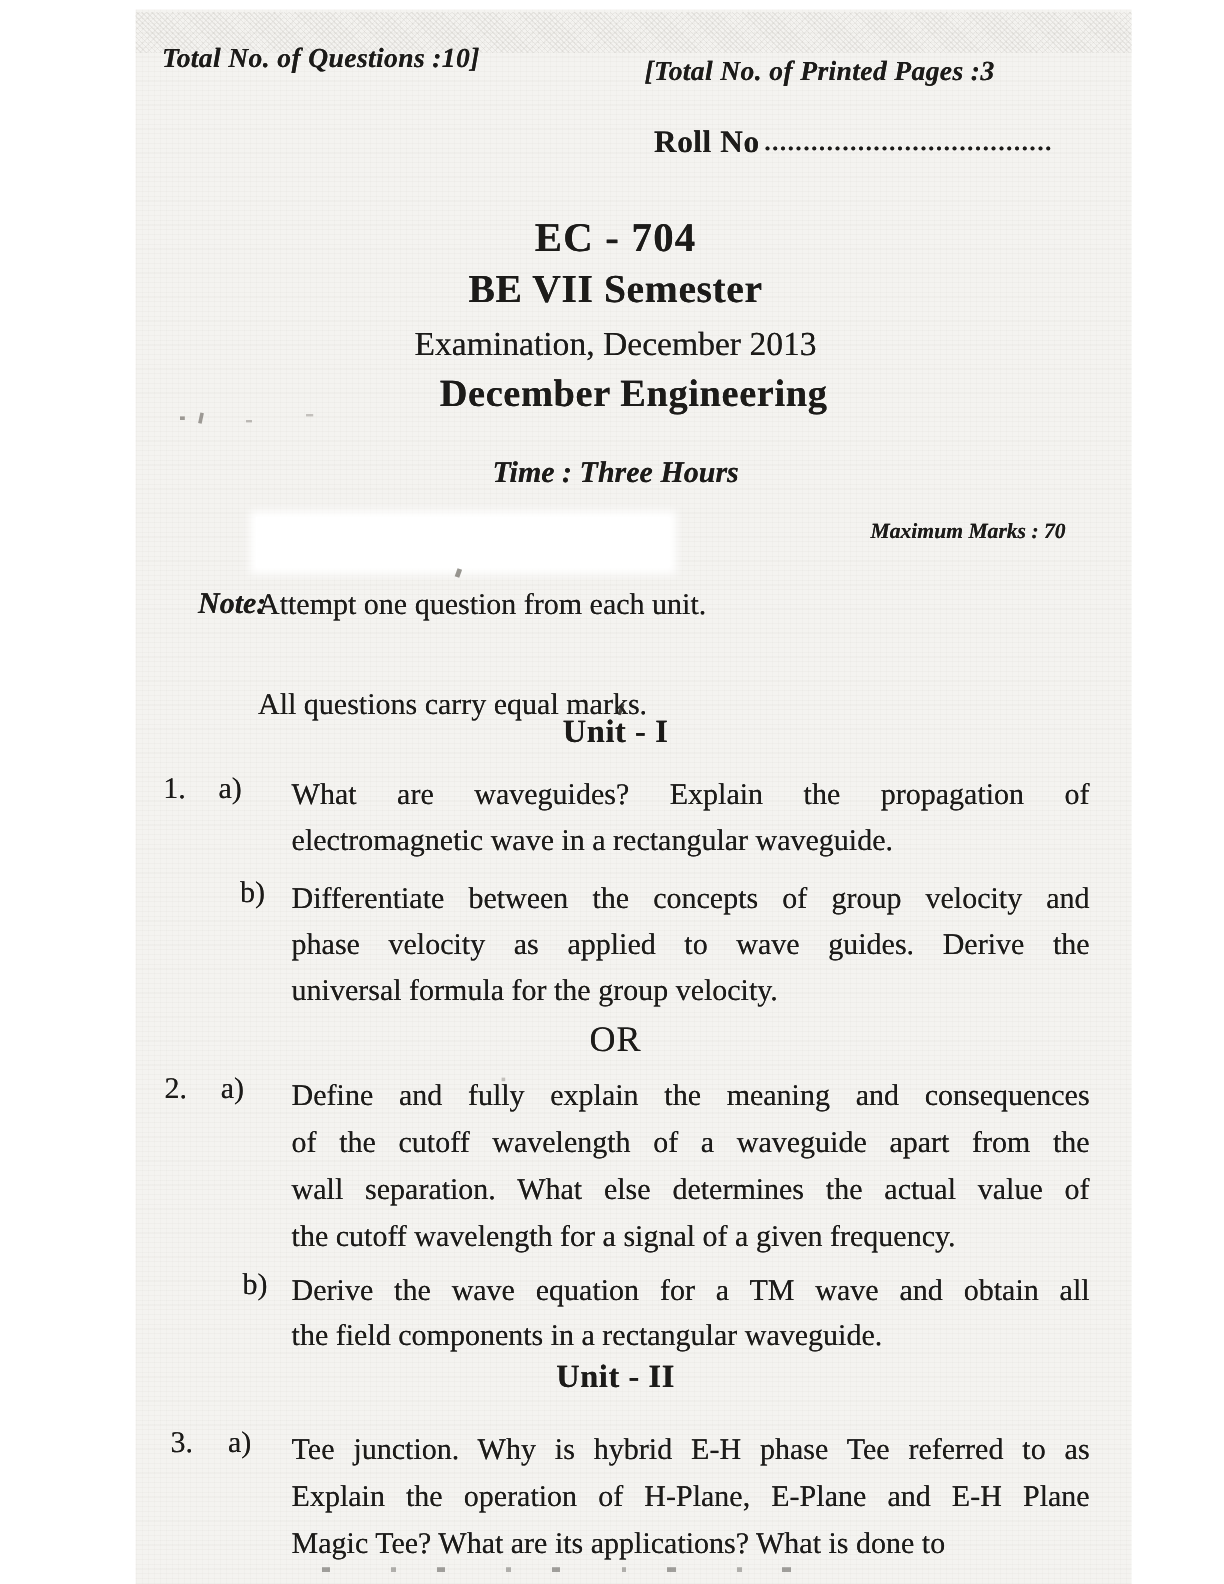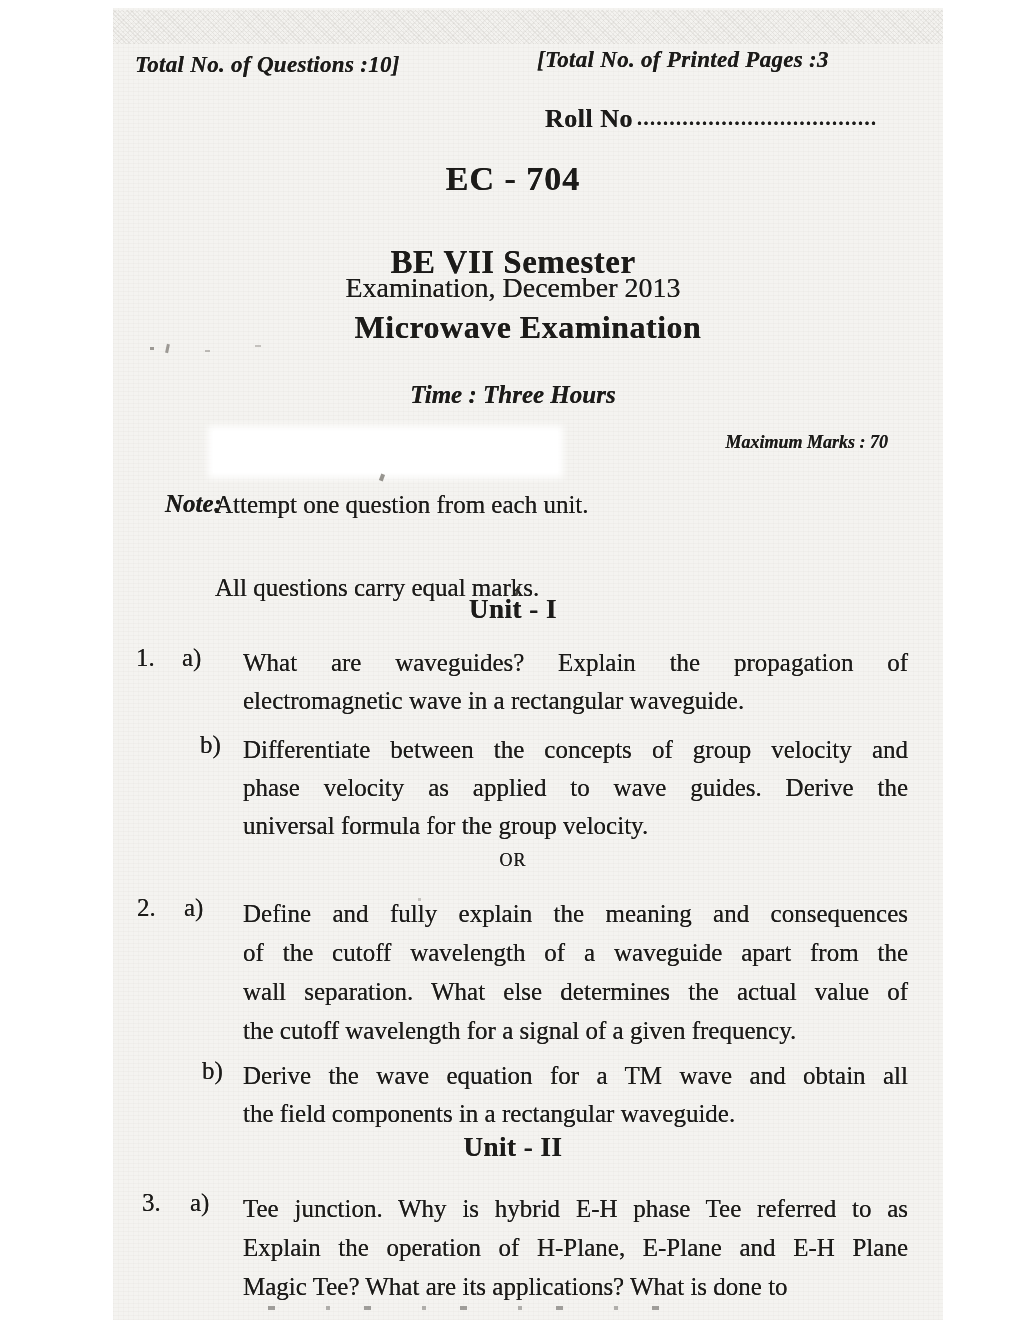--- a/index.html
+++ b/index.html
@@ -37,21 +37,21 @@
   .timeln  { font-size:25px; font-weight:bold; font-style:italic; }
   .marksln { font-size:18px; font-weight:bold; font-style:italic; }
 
   .white-box { position:absolute; left:213px; top:431px; width:345px; height:42px;
                background:#ffffff; box-shadow:0 0 7px 5px #ffffff; }
 
   .note-label { font-size:25px; font-weight:bold; font-style:italic; }
   .note-text  { font-size:25px; }
 
   .unit-h { font-size:27px; font-weight:bold; letter-spacing:.5px; }
-  .or-h   { font-size:18px; letter-spacing:1px; }
+  .or-h   { font-size:30px; letter-spacing:1px; }
 
   
   .qpart { position:absolute; left:136px; width:772px; }
   .qnum   { position:absolute; top:0; font-size:25px; }
   .qlabel { position:absolute; top:0; font-size:25px; }
   .qtext  { margin-left:107px; width:665px; font-size:25px; }
   .qtext .ln { line-height:38px; text-align:justify; text-align-last:justify; white-space:normal; }
   .qtext .ln.last { text-align-last:left; }
   .lh39 .ln { line-height:39px; }
 
@@ -67,32 +67,32 @@
   }
 </style>
 </head>
 <body>
 
 <div class="page">
 
   <div class="scan"></div>
   <div class="noise-band"></div>
 
-  <div class="abs ink hdr" style="left:135px; top:52px;">Total No. of Questions :10]</div>
+  <div class="abs ink hdr" style="left:135px; top:36px;">Total No. of Questions :10]</div>
   <div class="abs ink hdr" style="left:537px; top:47px;">[Total No. of Printed Pages :3</div>
 
   <div class="abs ink" style="left:545px; top:104px; white-space:nowrap;">
     <span class="roll-label">Roll No</span>
     <span class="roll-dots">.....................................</span>
   </div>
 
-  <div class="cline ink code" style="top:160px;">EC - 704</div>
-  <div class="cline ink sem" style="top:224px;margin-top:20px;">BE VII Semester</div>
+  <div class="cline ink code" style="top:180px;">EC - 704</div>
+  <div class="cline ink sem" style="top:224px;">BE VII Semester</div>
   <div class="cline ink examln" style="top:272px;">Examination, December 2013</div>
-  <div class="cline ink subject" style="top:309px; left:128px;">Microwave Examination</div>
+  <div class="cline ink subject" style="top:309px; left:128px;">December Engineering</div>
 
   <div class="cline ink timeln" style="top:381px;">Time : Three Hours</div>
 
   <div class="white-box"></div>
 
   <div class="abs ink marksln" style="right:132px; top:432px;">Maximum Marks : 70</div>
 
   <div class="abs ink note-label" style="left:137px; top:490px;margin-left:28px;">Note:</div>
   <div class="abs ink note-text" style="left:215px; top:491px;">Attempt one question from each unit.</div>
   <div class="abs ink note-text" style="left:215px; top:529px;margin-top:45px;">All questions carry equal marks.</div>

